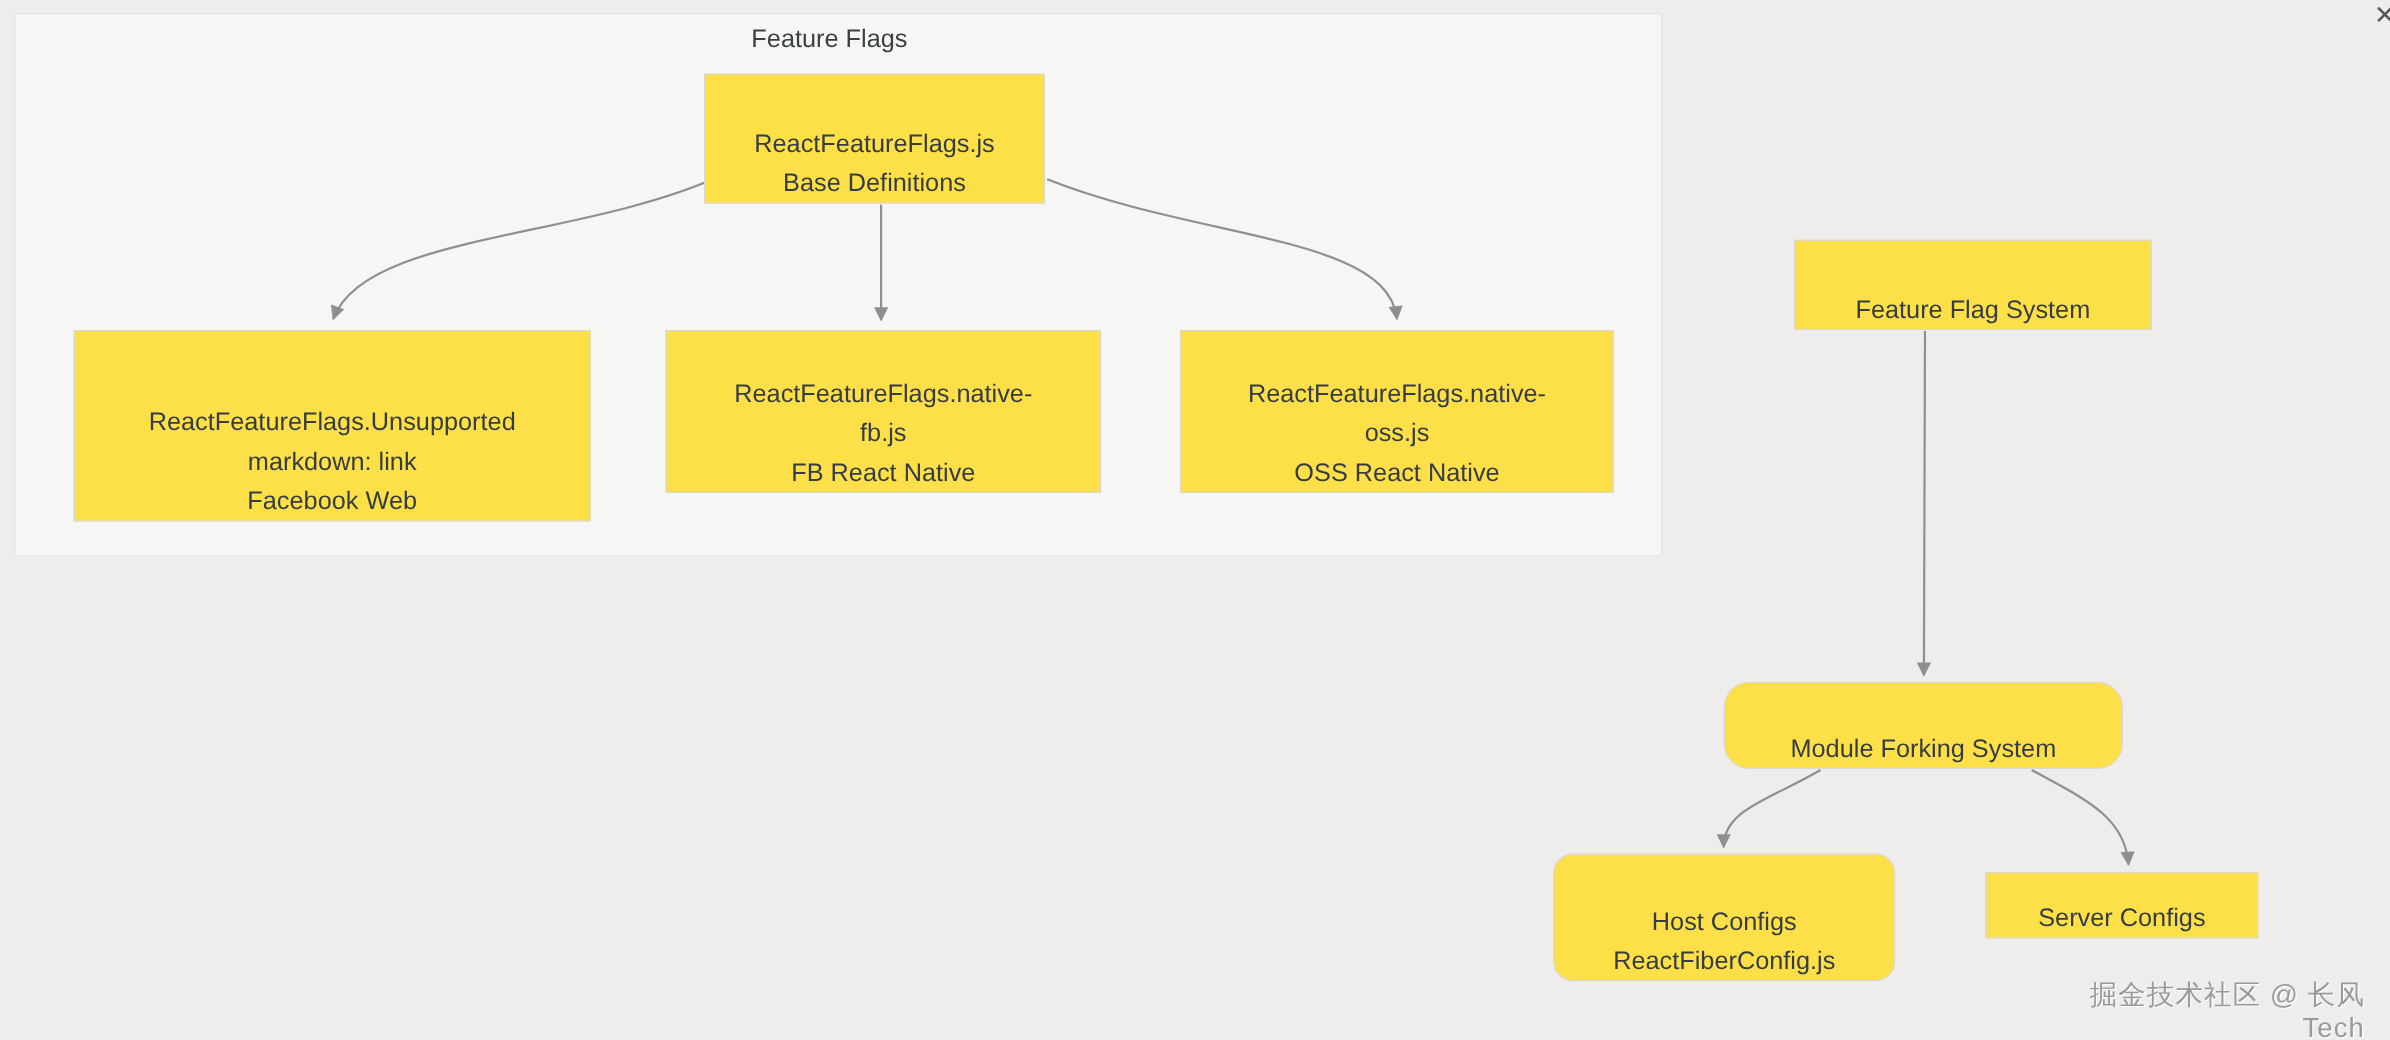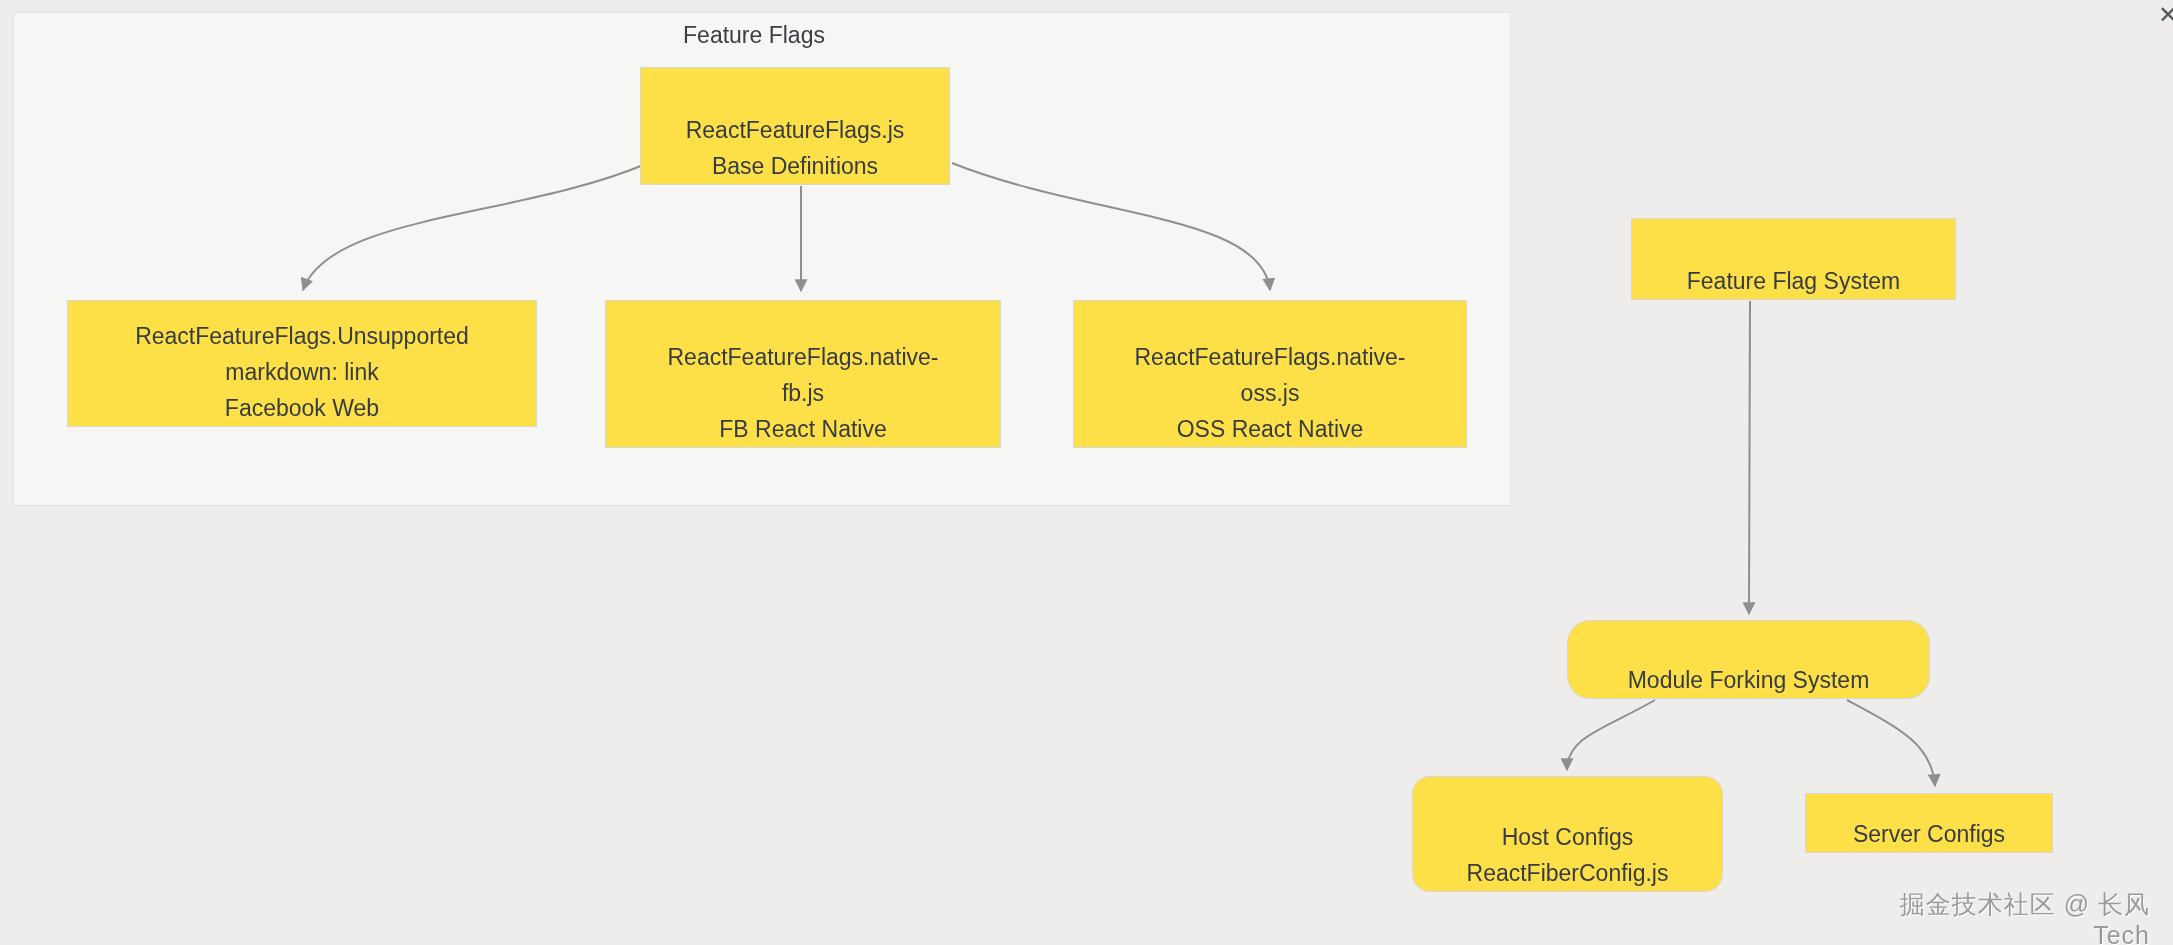--- a/index.html
+++ b/index.html
@@ -52,21 +52,21 @@
     text-align: center;
   }
   .node-label {
     white-space: pre-line;
     font-size: 23px;
     line-height: 36px;
     color: #373c42;
     padding: 0 10px;
   }
   .node-base   { left: 640px;  top: 67px;  width: 310px; height: 118px; }
-  .node-fbweb  { left: 67px;   top: 300px; width: 470px; height: 127px; }
+  .node-fbweb  { left: 67px;   top: 300px; width: 470px; height: 174px; }
   .node-fbnat  { left: 605px;  top: 300px; width: 396px; height: 148px; }
   .node-oss    { left: 1073px; top: 300px; width: 394px; height: 148px; }
   .node-ffs    { left: 1588px; top: 218px; width: 325px; height: 82px; margin-left: 43px;  }
   .node-mfs    { left: 1567px; top: 620px; width: 363px; height: 79px; border-radius: 23px;  }
   .node-host   { left: 1412px; top: 776px; width: 311px; height: 116px; border-radius: 18px; }
   .node-server { left: 1805px; top: 793px; width: 248px; height: 60px;  }
   .watermark {
     position: absolute;
     left: 1850px; top: 888px;
     width: 300px;

